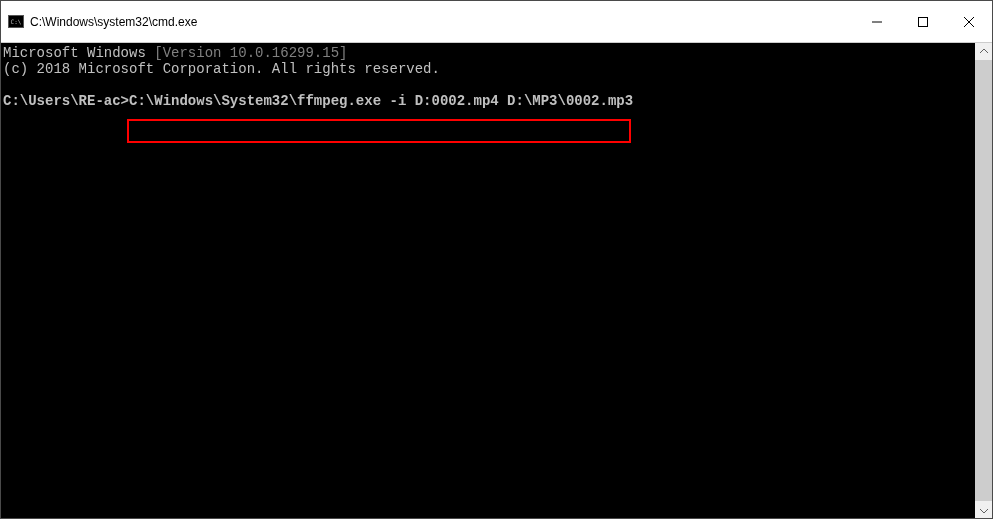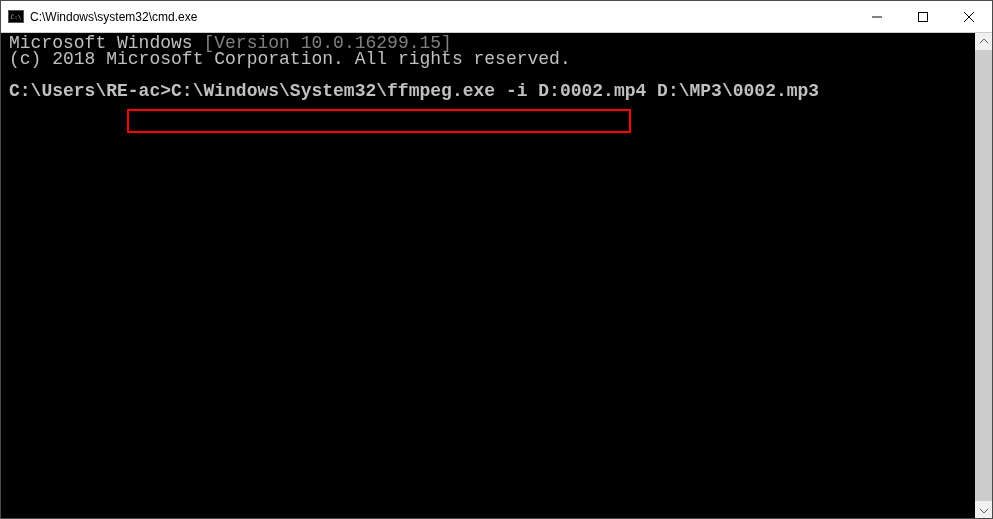--- a/index.html
+++ b/index.html
@@ -16,21 +16,21 @@
     }
     .window {
       width: 993px;
       height: 519px;
       border: 1px solid #4a4a4a;
       display: flex;
       flex-direction: column;
       background: #fff;
     }
     .titlebar {
-      height: 32px;
+      height: 42px;
       background: #fff;
       display: flex;
       align-items: center;
       border-bottom: 1px solid #ccc;
     }
     .titlebar-icon {
       width: 16px;
       height: 13px;
       margin-left: 7px;
       background: #000;
@@ -72,22 +72,22 @@
     }
     .content-wrap {
       flex: 1;
       display: flex;
       background: #000;
       position: relative;
     }
     .terminal {
       flex: 1;
       background: #000;
-      padding: 2px 8px;
-      font-size: 18px;
+      padding: 2px 2px;
+      font-size: 14px;
       line-height: 16px;
       font-family: "NSimSun","SimSun","Consolas","Courier New",monospace;
       color: #c0c0c0;
       white-space: pre;
       position: relative;
       letter-spacing: 0px;
     }
     .line {
       display: block;
     }

